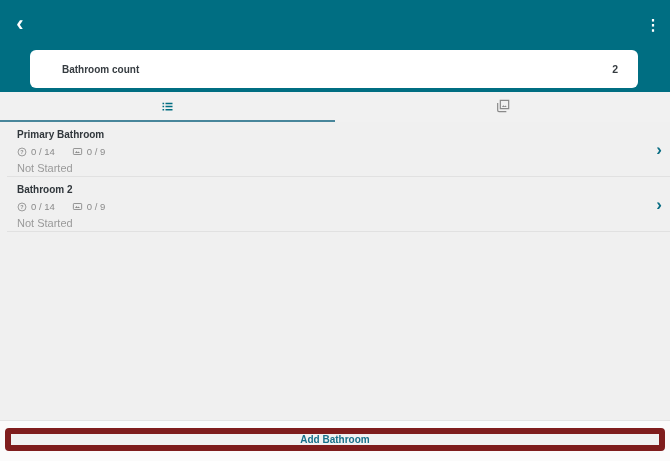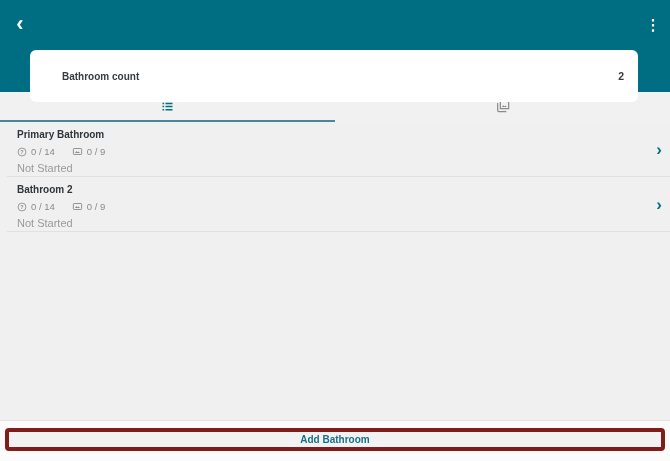--- a/index.html
+++ b/index.html
@@ -36,24 +36,24 @@
     letter-spacing:0.2px;
   }
   .menu-btn {
     position:absolute; right:5px; top:12px;
     width:24px; height:24px;
     display:flex; align-items:center; justify-content:center;
     color:#ffffff; font-size:15px; font-weight:bold;
     cursor:pointer; line-height:1;
   }
   .count-card {
-    position:absolute; left:30px; right:32px; top:50px; height:52px;
+    position:absolute; left:30px; right:32px; top:50px; height:38px;
     background:#ffffff; border-radius:6px;
     display:flex; align-items:center; justify-content:space-between;
-    padding:0 14px 0 32px;
+    padding:0 20px 0 32px;
     cursor:pointer;
   }
   .count-label { font-size:10px; font-weight:bold; color:#363c41; }
   .count-value { font-size:10.5px; font-weight:bold; color:#363c41; }
 
   
   .tabbar {
     height:30px; flex:0 0 auto;
     display:flex;
     background:#f1f1f1;
@@ -97,21 +97,21 @@
     flex:0 0 auto;
     height:41px;
     background:#fbfbfb;
     border-top:1px solid #e4e4e4;
     display:flex; align-items:flex-start; justify-content:center;
   }
   .add-btn {
     margin-top:7px;
     width:660px; height:23px;
     background:#f2f2f2;
-    border:4px solid #7f1d1d;
+    border:6px solid #7f1d1d;
     border-radius:4px;
     display:flex; align-items:center; justify-content:center;
     color:#17708a; font-size:10px; font-weight:bold;
     cursor:pointer;
   }
   svg { display:block; }
 </style>
 </head>
 <body>
 

